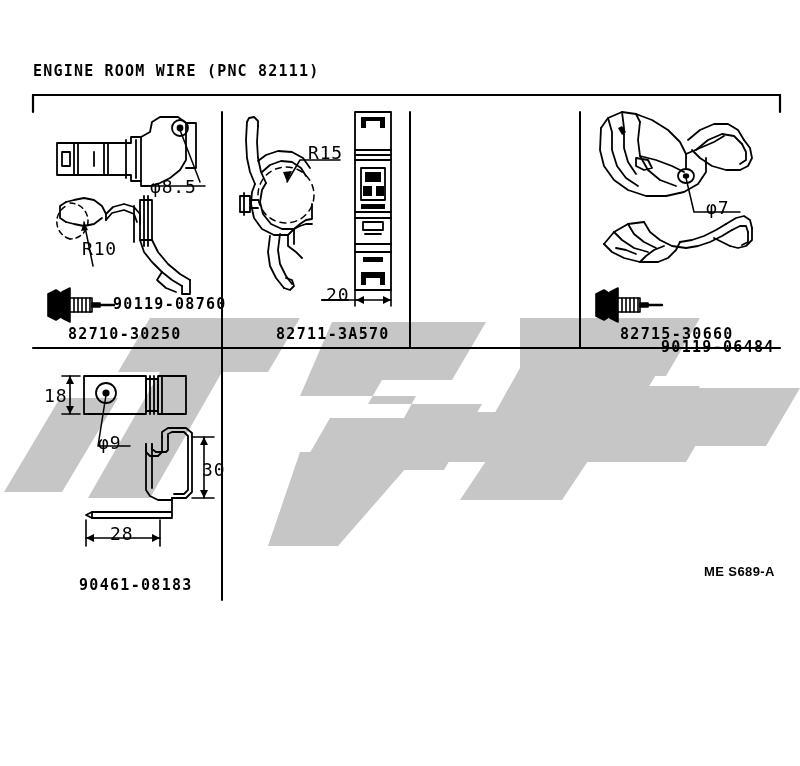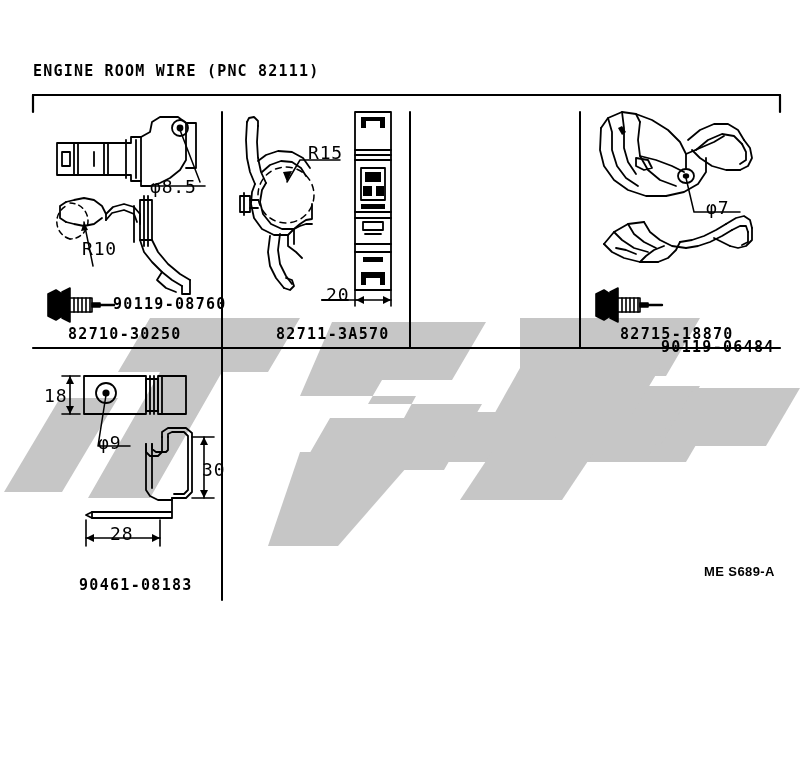--- a/index.html
+++ b/index.html
@@ -343,21 +343,21 @@
     <div class="txt dim" style="left:82px; top:240px;">R10</div>
     <div class="txt boltno" style="left:113px; top:297px;">90119-08760</div>
     <div class="txt partno" style="left:68px; top:327px;">82710-30250</div>
 
     <div class="txt dim" style="left:308px; top:144px;">R15</div>
     <div class="txt dim" style="left:326px; top:286px;">20</div>
     <div class="txt partno" style="left:276px; top:327px;">82711-3A570</div>
 
     <div class="txt dim" style="left:706px; top:199px;">φ7</div>
     <div class="txt boltno" style="left:661px; top:297px;margin-top:43px;">90119-06484</div>
-    <div class="txt partno" style="left:620px; top:327px;">82715-18870</div>
+    <div class="txt partno" style="left:620px; top:327px;">82715-30660</div>
 
     <div class="txt dim" style="left:44px; top:387px;">18</div>
     <div class="txt dim" style="left:98px; top:434px;">φ9</div>
     <div class="txt dim" style="left:202px; top:461px;">30</div>
     <div class="txt dim" style="left:110px; top:525px;">28</div>
     <div class="txt partno" style="left:79px; top:578px;">90461-08183</div>
 
     <div class="txt refcode" style="left:684px; top:565px;padding-left:20px;">ME S689-A</div>
 
   </div>

